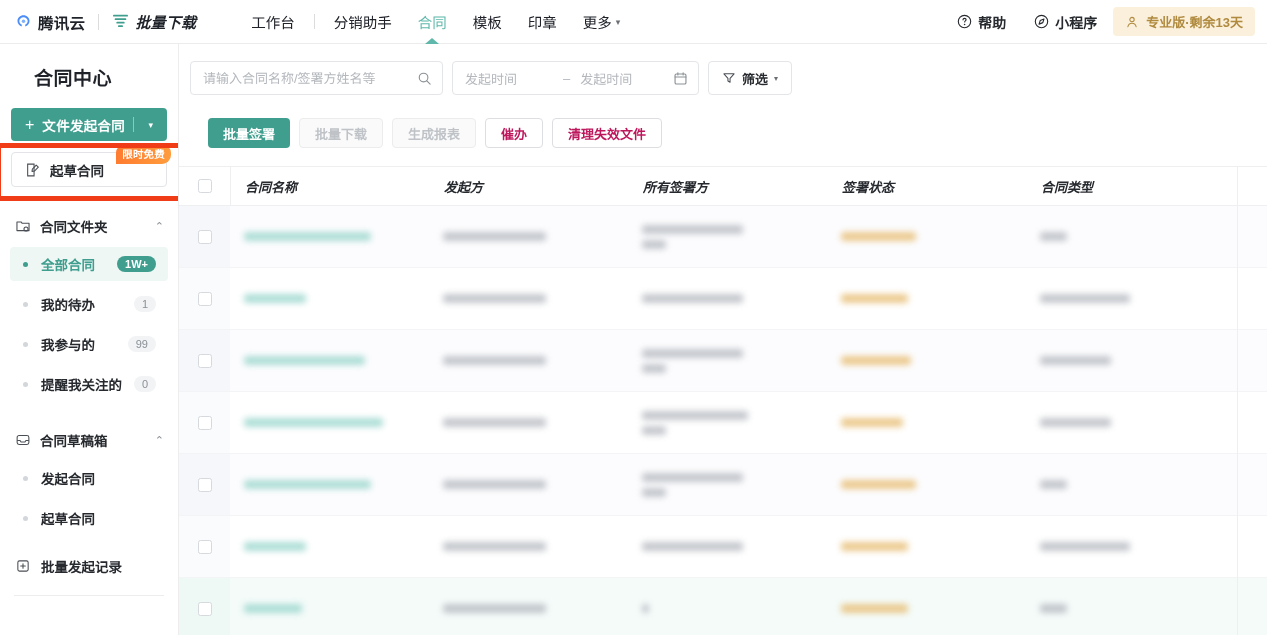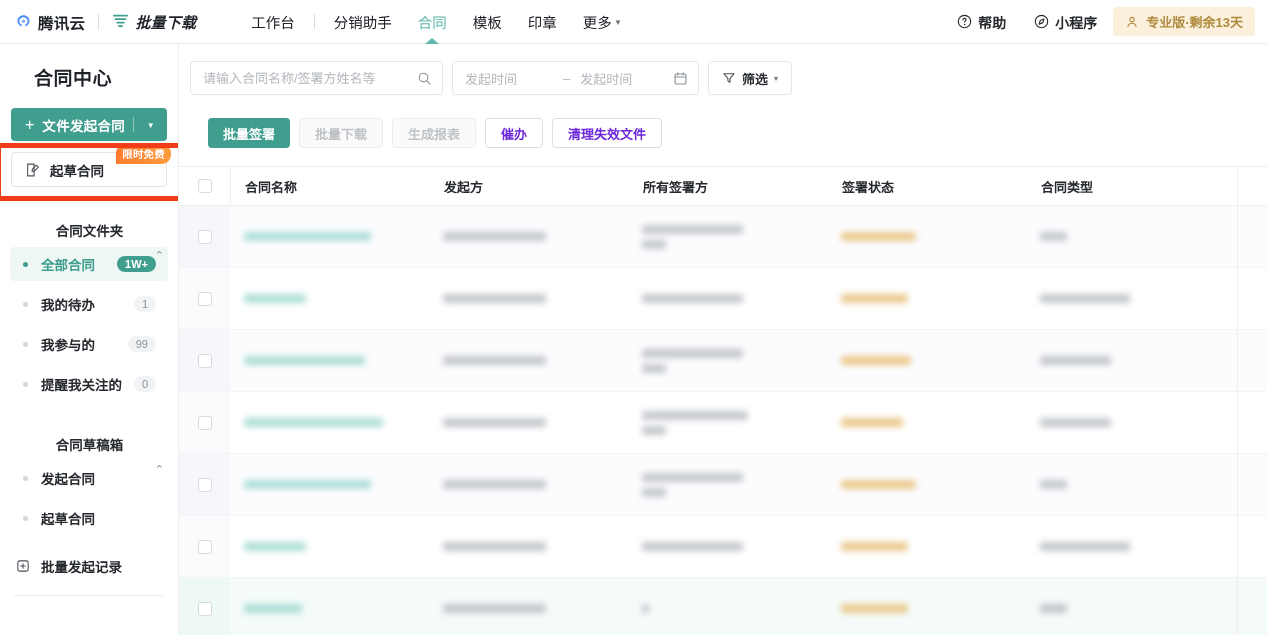--- a/index.html
+++ b/index.html
@@ -87,21 +87,21 @@
   .free-badge {
     position: absolute; top: -8px; right: -4px;
     background: linear-gradient(100deg,#ff7a2f,#ff9d3d);
     color: #fff; font-size: 10.5px; font-weight: 700;
     padding: 2px 6px 3px 6px; border-radius: 9px 9px 9px 0;
     white-space: nowrap; letter-spacing: .2px;
   }
 
   .group-head {
     display: flex; align-items: center; gap: 9px;
-    padding: 0 14px 0 15px; height: 30px; margin-top: 24px; cursor: pointer; flex-direction: column;
+    padding: 0 14px 0 15px; height: 30px; margin-top: 24px; cursor: pointer;
   }
   .group-head .gh-label { font-size: 13.5px; font-weight: 700; color: #26292e; }
   .group-head .gh-caret { margin-left: auto; font-size: 11px; color: #8c9196; }
 
   .subitem {
     display: flex; align-items: center; height: 34px;
     margin: 6px 10px 0 10px; padding-left: 13px;
     border-radius: 4px; cursor: pointer;
   }
   .subitem .bullet { width: 5px; height: 5px; border-radius: 50%; background: #d3d7db; margin-right: 13px; flex: none; }
@@ -162,33 +162,33 @@
   .filter-btn .fb-label { font-size: 13px; font-weight: 700; color: #26292e; }
   .filter-btn .fb-caret { font-size: 8px; color: #6b6f76; }
 
   .actions-row { display: flex; align-items: center; gap: 9px; padding: 23px 0 0 29px; }
   .act {
     height: 30px; border-radius: 4px; display: flex; align-items: center; justify-content: center;
     padding: 0 15px; font-size: 13px; font-weight: 700; cursor: pointer; white-space: nowrap;
   }
   .act.primary { background: #3f9e8e; color: #fff; }
   .act.disabled { background: #fafafa; border: 1px solid #ececec; color: #bfc3c7; cursor: not-allowed; }
-  .act.normal { background: #fff; border: 1px solid #dcdee1; color: #6d28d9; }
+  .act.normal { background: #fff; border: 1px solid #dcdee1; color: #be185d; }
 
   
   .table-wrap { margin-top: 18px; position: relative; }
   .thead {
     display: flex; align-items: center; height: 40px;
     border-top: 1px solid #eeeff1; border-bottom: 1px solid #eeeff1;
     background: #fff;
   }
   .cell-check { width: 51px; flex: none; display: flex; align-items: center; justify-content: center; }
   .chk { width: 14px; height: 14px; border: 1px solid #d6d9dd; border-radius: 2.5px; background: #fff; cursor: pointer; }
   .col-div { width: 1px; align-self: stretch; background: #eeeff1; flex: none; }
-  .th { font-size: 13px; font-weight: 700; color: #26292e; padding-left: 14px; flex: none; }
+  .th { font-size: 13px; font-weight: 700; color: #26292e; padding-left: 14px; flex: none; font-style: italic; }
   .c1 { width: 199px; } .c2 { width: 199px; } .c3 { width: 199px; }
   .c4 { width: 199px; } .c5 { width: 179px; }
 
   .trow { display: flex; align-items: stretch; border-bottom: 1px solid #f3f4f6; position: relative; }
   .trow .cell-check { background: #fafbfd; }
   .trow.alt { background: #fcfcfe; }
   .trow.alt .cell-check { background: #f6f7fb; }
   .trow.hl { background: #f4fbf9; }
   .trow.hl .cell-check { background: #eef8f5; }
   .td { flex: none; padding: 0 14px; display: flex; flex-direction: column; justify-content: center; gap: 6px; }

